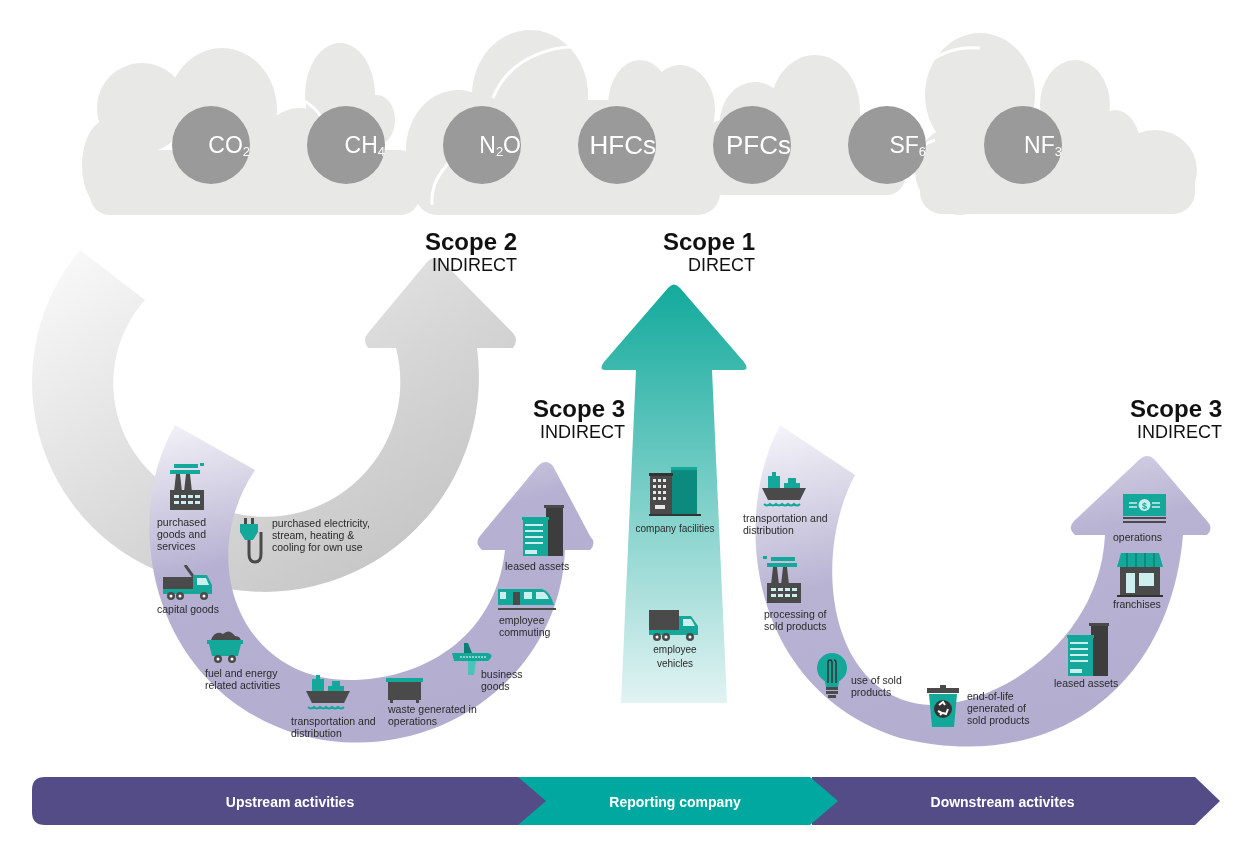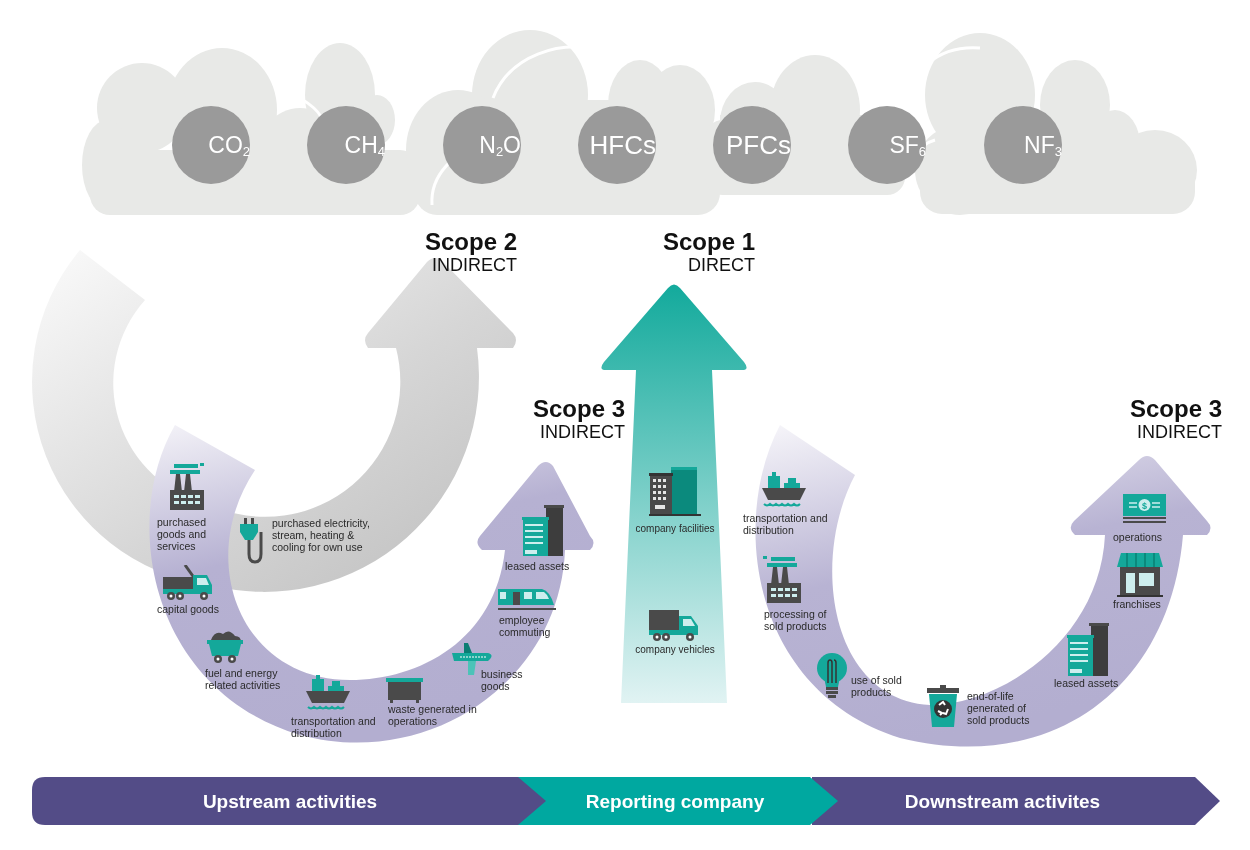--- a/index.html
+++ b/index.html
@@ -9,21 +9,21 @@
   .lbl { position: absolute; font-size: 10.5px; line-height: 12px; color: #2a2a2a; }
   .lbl.c { text-align: center; }
   .lbl.b { font-weight: normal; font-size: 10px; line-height: 14px; }
   .scope { position: absolute; text-align: right; width: 160px; }
   .scope .t { font-weight: bold; font-size: 24px; line-height: 26px; color: #111; }
   .scope .s { font-size: 18px; line-height: 20px; color: #111; }
   .gas { position: absolute; width: 78px; height: 78px; border-radius: 50%; background: #9a9a9a;
          color: #fff; font-size: 23px; display: flex; align-items: center; justify-content: flex-end; }
   .gas sub { font-size: 13px; position: relative; top: 6px; vertical-align: baseline; }
   .bar-label { position: absolute; top: 780px; height: 44px; line-height: 44px; color: #fff;
-               font-size: 19px; font-weight: bold; text-align: center; }
+               font-size: 14px; font-weight: bold; text-align: center; }
   .ico { position: absolute; }
 </style>
 </head>
 <body>
 
 <svg class="bg" width="1250" height="850" viewBox="0 0 1250 850">
   <defs>
     <linearGradient id="gScope1" x1="0" y1="0" x2="0" y2="1">
       <stop offset="0" stop-color="#13aa9c"></stop>
       <stop offset="1" stop-color="#e1f3f3"></stop>
@@ -413,21 +413,21 @@
 <div class="lbl" style="left:272px;top:517px;width:110px">purchased electricity, stream, heating &amp; cooling for own use</div>
 <div class="lbl" style="left:157px;top:603px;width:90px">capital goods</div>
 <div class="lbl" style="left:205px;top:667px;width:100px">fuel and energy related activities</div>
 <div class="lbl" style="left:291px;top:715px;width:90px">transportation and distribution</div>
 <div class="lbl" style="left:388px;top:703px;width:95px">waste generated in operations</div>
 <div class="lbl" style="left:481px;top:668px;width:55px">business goods</div>
 <div class="lbl" style="left:499px;top:614px;width:65px">employee commuting</div>
 <div class="lbl" style="left:505px;top:560px;width:80px">leased assets</div>
 
 <div class="lbl c b" style="left:635px;top:522px;width:80px">company facilities</div>
-<div class="lbl c b" style="left:635px;top:643px;width:80px">company vehicles</div>
+<div class="lbl c b" style="left:635px;top:643px;width:80px">employee vehicles</div>
 
 <div class="lbl" style="left:743px;top:512px;width:90px">transportation and distribution</div>
 <div class="lbl" style="left:764px;top:608px;width:80px">processing of sold products</div>
 <div class="lbl" style="left:851px;top:674px;width:70px">use of sold products</div>
 <div class="lbl" style="left:967px;top:690px;width:80px">end-of-life generated of sold products</div>
 <div class="lbl" style="left:1054px;top:677px;width:80px">leased assets</div>
 <div class="lbl" style="left:1113px;top:598px;width:60px">franchises</div>
 <div class="lbl" style="left:1113px;top:531px;width:70px">operations</div>
 
 <div class="bar-label" style="left:40px;width:500px">Upstream activities</div>

